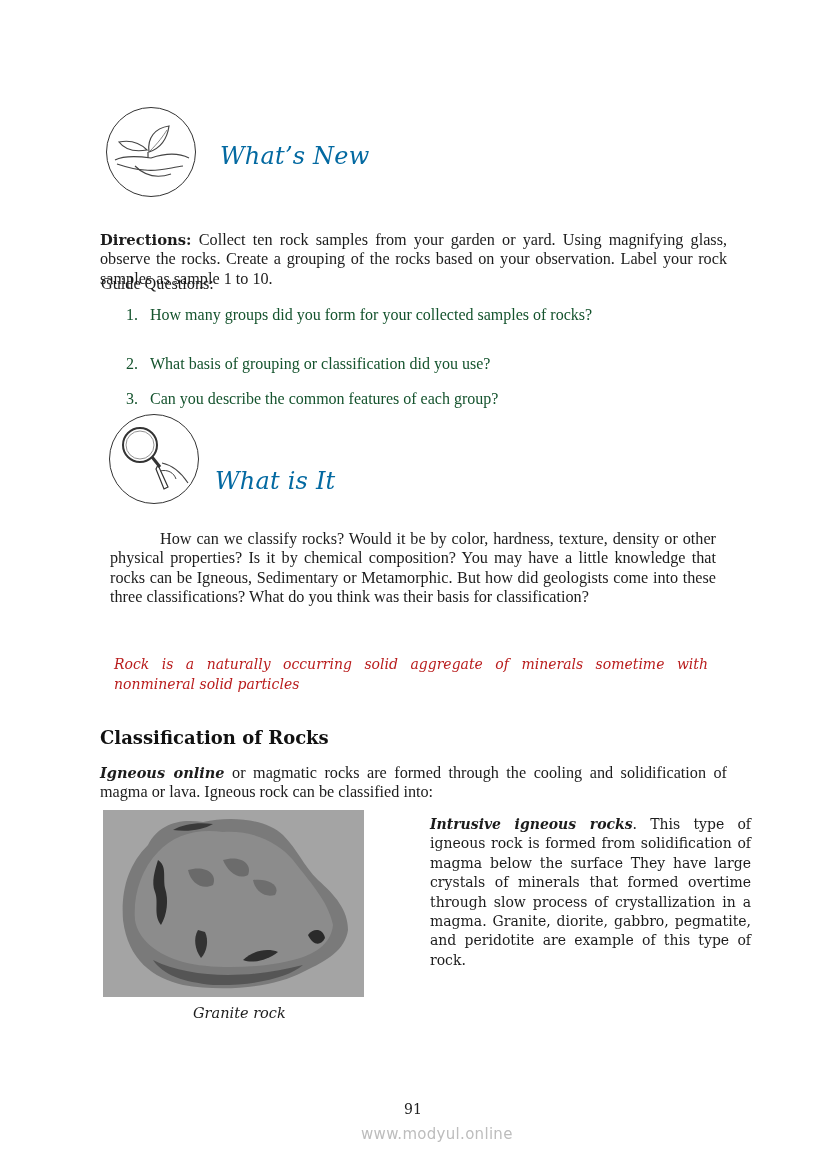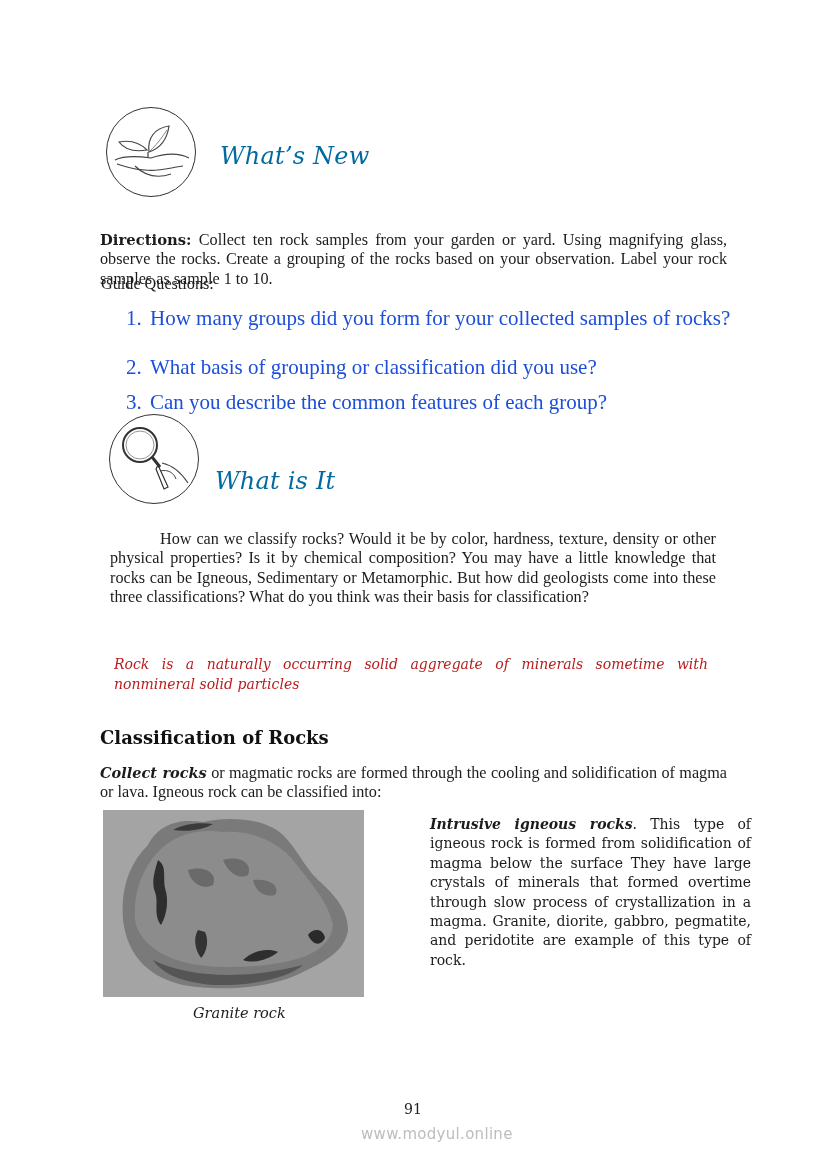--- a/index.html
+++ b/index.html
@@ -6,21 +6,21 @@
   body { width: 826px; height: 1169px; position: relative; overflow: hidden;
          font-family: "DejaVu Serif", "Liberation Serif", serif; color: #1a1a1a; }
   .abs { position: absolute; }
   .serif { font-family: "DejaVu Serif", serif; }
 
   .icon-circle { width: 90px; height: 90px; border: 1.5px solid #333; border-radius: 50%; box-sizing: border-box; }
   .section-title { font-family: "DejaVu Serif", serif; font-weight: normal; font-style: italic; font-size: 24px; color: #0369a1; letter-spacing: 0.2px; margin-top: 6px; }
 
   .para { font-family: "Liberation Serif", serif; font-size: 16.2px; line-height: 19.3px; text-align: justify; color: #1c1c1c; }
   .para b { font-family: "DejaVu Serif", serif; font-size: 14.8px; }
-  .q-item { font-family: "Liberation Serif", serif; font-size: 21px; color: #1d4ed8; }
+  .q-item { font-family: "Liberation Serif", serif; font-size: 16px; color: #14532d; }
   .q-num { display: inline-block; width: 24px; }
 
   .body-text { font-family: "DejaVu Serif", serif; font-size: 14px; line-height: 19.4px; text-align: justify; color: #1c1c1c; }
   .italic-def { font-family: "DejaVu Serif", serif; font-style: italic; font-size: 14px; line-height: 20px; text-align: justify; color: #b91c1c; }
   .heading { font-family: "DejaVu Serif", serif; font-weight: bold; font-size: 18px; color: #111; }
   .bi { font-weight: bold; font-style: italic; }
 
   .rock-box { background: #a4a4a4; }
   .caption { font-family: "DejaVu Serif", serif; font-style: italic; font-size: 14.5px; color: #1c1c1c; }
   .page-num { font-family: "DejaVu Serif", serif; font-size: 14px; color: #222; }
@@ -71,21 +71,21 @@
 
 <div class="abs para" style="left:110px; top:530px; width:606px; text-indent:50px;">
   <span>How can we classify rocks? Would it be by color, hardness, texture, density or other physical properties? Is it by chemical composition? You may have a little knowledge that rocks can be Igneous, Sedimentary or Metamorphic. But how did geologists come into these three classifications? What do you think was their basis for classification?</span>
 </div>
 
 <div class="abs italic-def" style="left:114px; top:654px; width:594px;">Rock is a naturally occurring solid aggregate of minerals sometime with nonmineral solid particles</div>
 
 <div class="abs heading" style="left:100px; top:727px;">Classification of Rocks</div>
 
 <div class="abs para" style="left:100px; top:763px; width:627px;">
-  <span class="bi serif" style="font-size:14.5px;">Collect rocks</span><span> or magmatic rocks are formed through the cooling and solidification of magma or lava. Igneous rock can be classified into:</span>
+  <span class="bi serif" style="font-size:14.5px;">Igneous online</span><span> or magmatic rocks are formed through the cooling and solidification of magma or lava. Igneous rock can be classified into:</span>
 </div>
 
 <div class="abs rock-box" style="left:103px; top:810px; width:261px; height:187px;">
   <svg width="261" height="187" viewBox="0 0 261 187">
     <rect width="261" height="187" fill="#a4a4a4"></rect>
     <path d="M20 110 C18 80 25 55 45 35 C55 15 75 8 100 12 C130 5 165 10 180 25 C195 40 200 55 215 70 C232 85 245 100 245 120 C242 140 225 150 200 162 C170 178 120 182 80 175 C50 168 25 150 20 110 Z" fill="#7a7a7a"></path>
     <path d="M32 110 C30 85 38 60 55 42 C70 25 95 18 120 22 C150 20 175 32 190 50 C205 70 225 90 230 115 C228 135 210 145 190 150 C160 158 110 160 80 152 C55 145 35 130 32 110 Z" fill="#8c8c8c"></path>
     <path d="M50 150 C90 170 150 168 200 155 C185 168 150 176 110 175 C80 172 60 165 50 150 Z" fill="#555"></path>
     <path d="M55 50 C52 60 48 72 52 82 C56 92 50 105 58 115 C64 105 66 90 62 78 C60 66 64 56 55 50 Z" fill="#2e2e2e"></path>
     <path d="M95 120 C90 128 92 140 98 148 C104 142 106 130 102 122 Z" fill="#333"></path>

